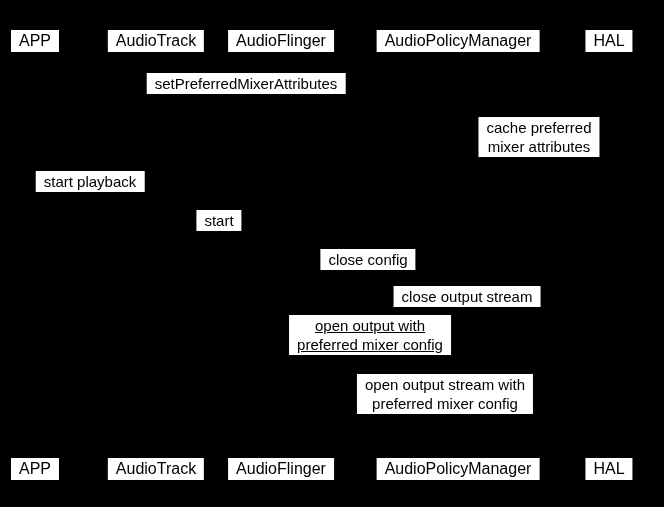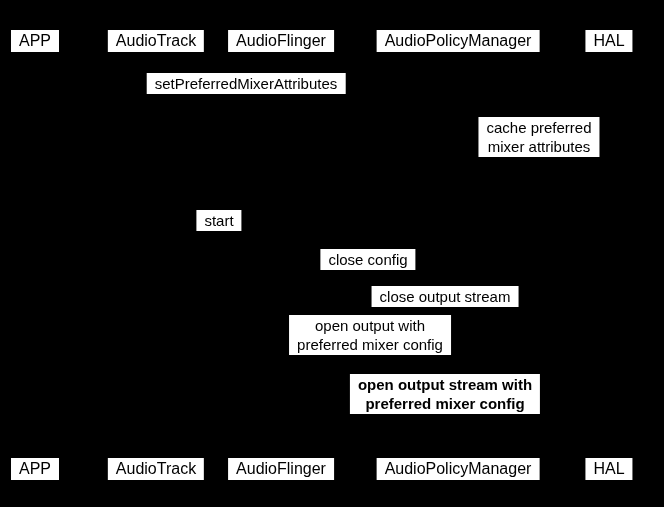--- a/index.html
+++ b/index.html
@@ -38,26 +38,27 @@
 
   <div class="label-box actor" style="left:35px;  top:30px;">APP</div>
   <div class="label-box actor" style="left:156px; top:30px;">AudioTrack</div>
   <div class="label-box actor" style="left:281px; top:30px;">AudioFlinger</div>
   <div class="label-box actor" style="left:458px; top:30px;">AudioPolicyManager</div>
   <div class="label-box actor" style="left:609px; top:30px;">HAL</div>
 
   <div class="label-box" style="left:246px; top:73px;">setPreferredMixerAttributes</div>
   <div class="label-box" style="left:539px; top:117px;">cache preferred
 mixer attributes</div>
+  <div class="label-box" style="left:90px;  top:171px;">start playback</div>
   <div class="label-box" style="left:219px; top:210px;">start</div>
   <div class="label-box" style="left:368px; top:249px;">close config</div>
-  <div class="label-box" style="left:445px; top:286px;">close output stream</div>
-  <div class="label-box" style="left:370px; top:315px;">open output with
+  <div class="label-box" style="left:467px; top:286px;">close output stream</div>
+  <div class="label-box" style="left:370px; top:315px;text-decoration:underline;">open output with
 preferred mixer config</div>
-  <div class="label-box" style="left:445px; top:374px;font-weight:bold;">open output stream with
+  <div class="label-box" style="left:445px; top:374px;">open output stream with
 preferred mixer config</div>
 
   <div class="label-box actor" style="left:35px;  top:458px;">APP</div>
   <div class="label-box actor" style="left:156px; top:458px;">AudioTrack</div>
   <div class="label-box actor" style="left:281px; top:458px;">AudioFlinger</div>
   <div class="label-box actor" style="left:458px; top:458px;">AudioPolicyManager</div>
   <div class="label-box actor" style="left:609px; top:458px;">HAL</div>
 
 </div>
 

